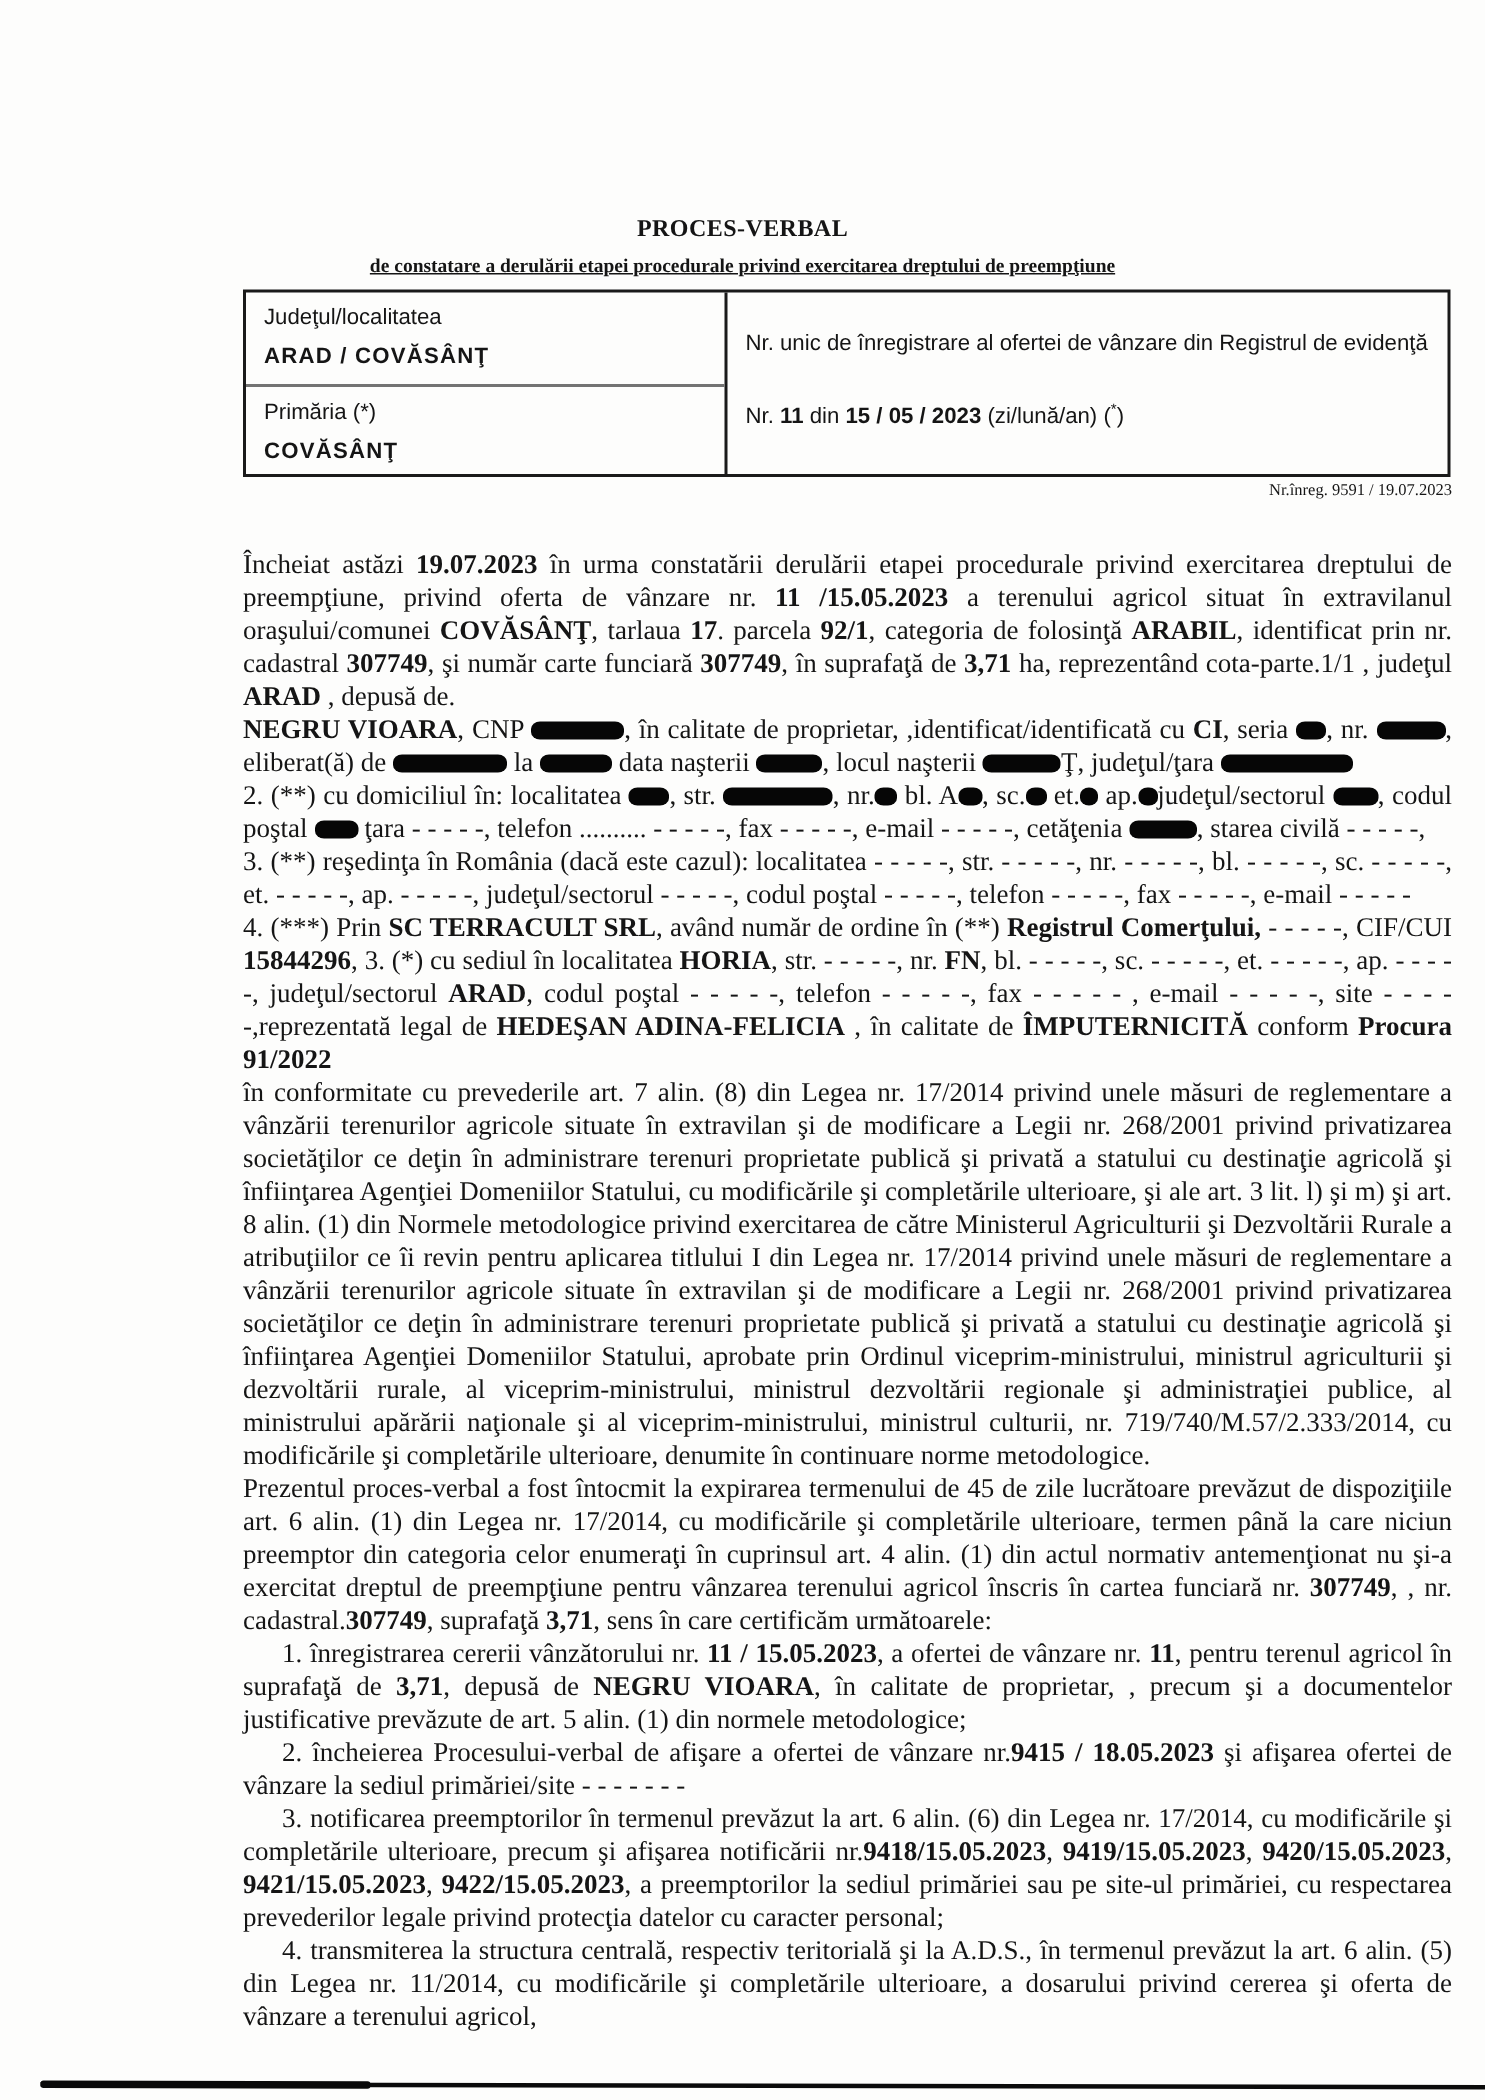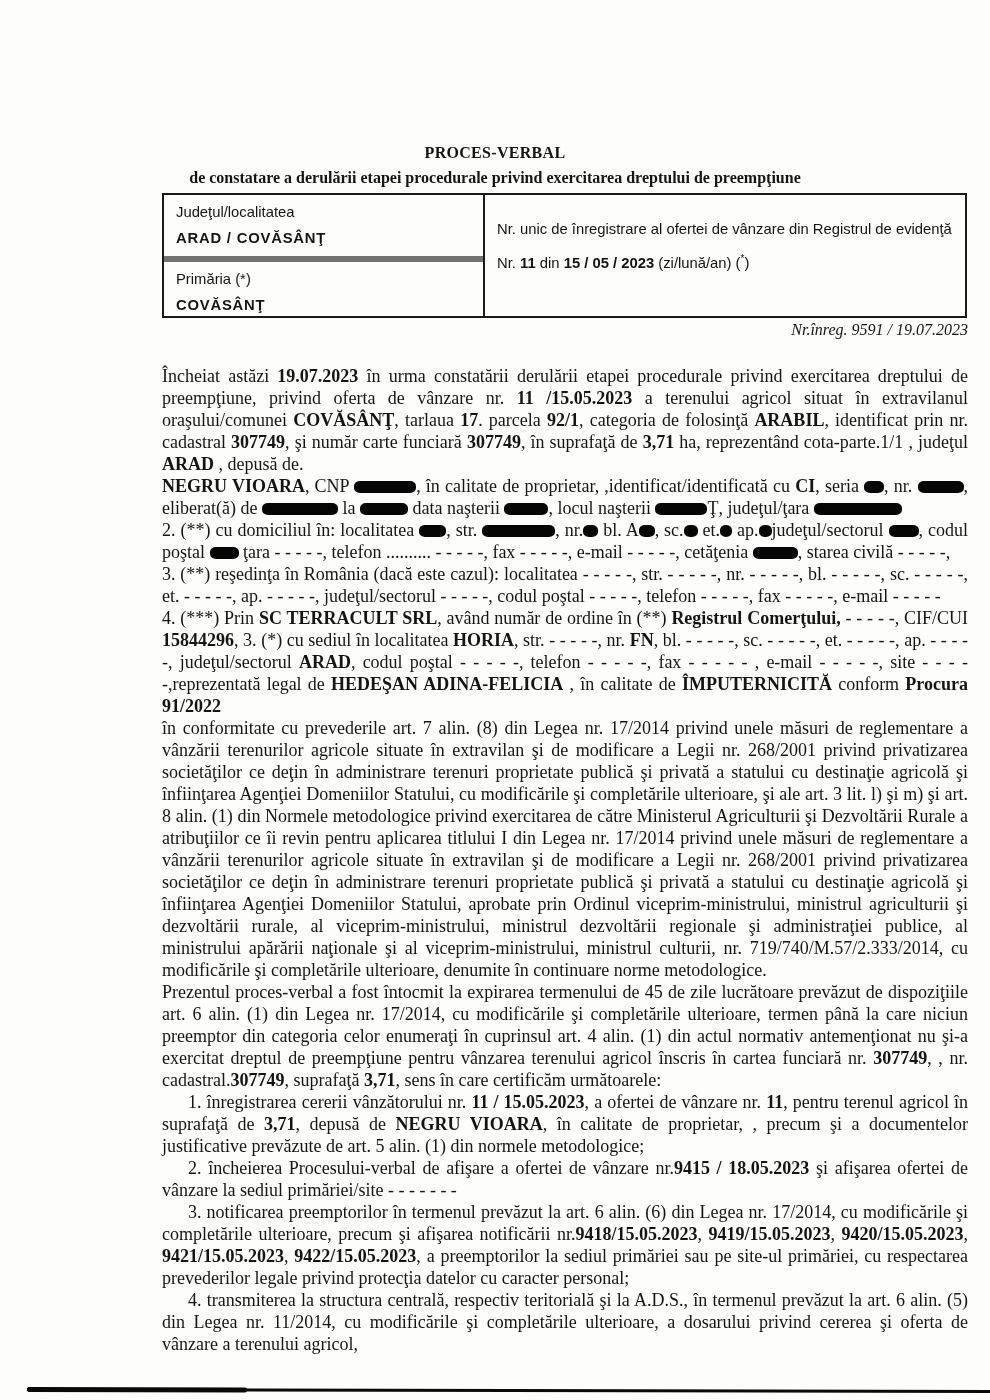--- a/index.html
+++ b/index.html
@@ -4,35 +4,35 @@
 <style>
   html,body{margin:0;padding:0;}
   body{
     width:990px;height:1400px;background:#fdfdfc;position:relative;
     font-family:"Liberation Serif","DejaVu Serif",serif;color:#151515;
     -webkit-font-smoothing:antialiased;
   }
   .page{position:absolute;inset:0;overflow:hidden;}
   .anexa{position:absolute;top:100px;right:21px;font-size:15px;}
   .title{position:absolute;top:144px;left:0;width:100%;text-align:center;font-weight:bold;font-size:16px;letter-spacing:.3px;}
-  .subtitle{position:absolute;top:169px;left:0;width:100%;text-align:center;font-weight:bold;font-size:16px;}
+  .subtitle{position:absolute;top:169px;left:0;width:100%;text-align:center;font-weight:bold;font-size:13px;text-decoration:underline;}
   .htable{
     position:absolute;left:162px;top:193px;width:805px;height:125px;
     border:2px solid #1a1a1a;display:flex;box-sizing:border-box;
     font-family:"Liberation Sans","DejaVu Sans",sans-serif;font-size:14.8px;
   }
   .hcol-left{width:321px;border-right:2px solid #1a1a1a;display:flex;flex-direction:column;box-sizing:border-box;}
   .hcell{flex:1;padding:7px 12px;box-sizing:border-box;}
-  .hcell.top{border-bottom:6px solid #737373;}
+  .hcell.top{border-bottom:2px solid #737373;}
   .hlabel{line-height:21px;}
   .hvalue{font-weight:bold;letter-spacing:.8px;margin-top:5px;line-height:21px;}
   .hcol-right{flex:1;padding:23px 12px;box-sizing:border-box;}
   .hcol-right .hlabel{line-height:23px;}
-  .hvalue-line{margin-top:7px;line-height:22px;}
-  .regnote{position:absolute;top:321px;right:22px;font-size:16px;font-style:italic;}
+  .hvalue-line{margin-top:22px;line-height:22px;}
+  .regnote{position:absolute;top:321px;right:22px;font-size:11px;}
   .docbody{
     position:absolute;left:162px;top:365px;width:806px;
     font-size:18px;line-height:22px;text-align:justify;
   }
   .docbody p{margin:0;}
   .docbody p.indent{text-indent:26px;}
   .b{font-weight:bold;}
   sup{font-size:10px;}
   .redact{
     display:inline-block;background:#060606;height:12px;border-radius:6px/5px;

